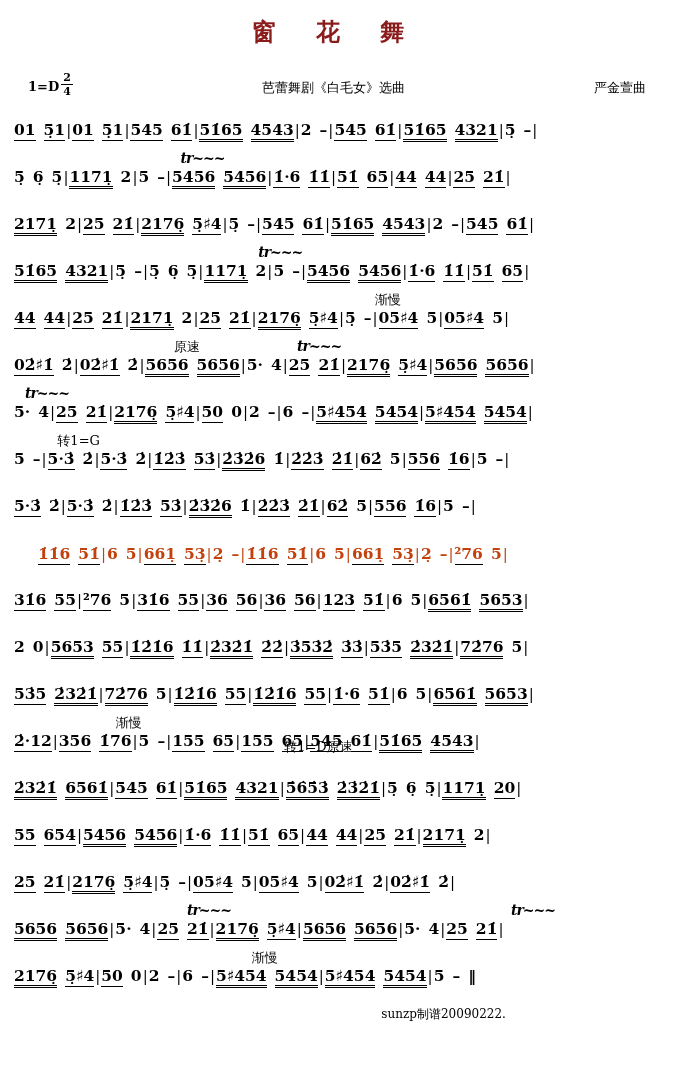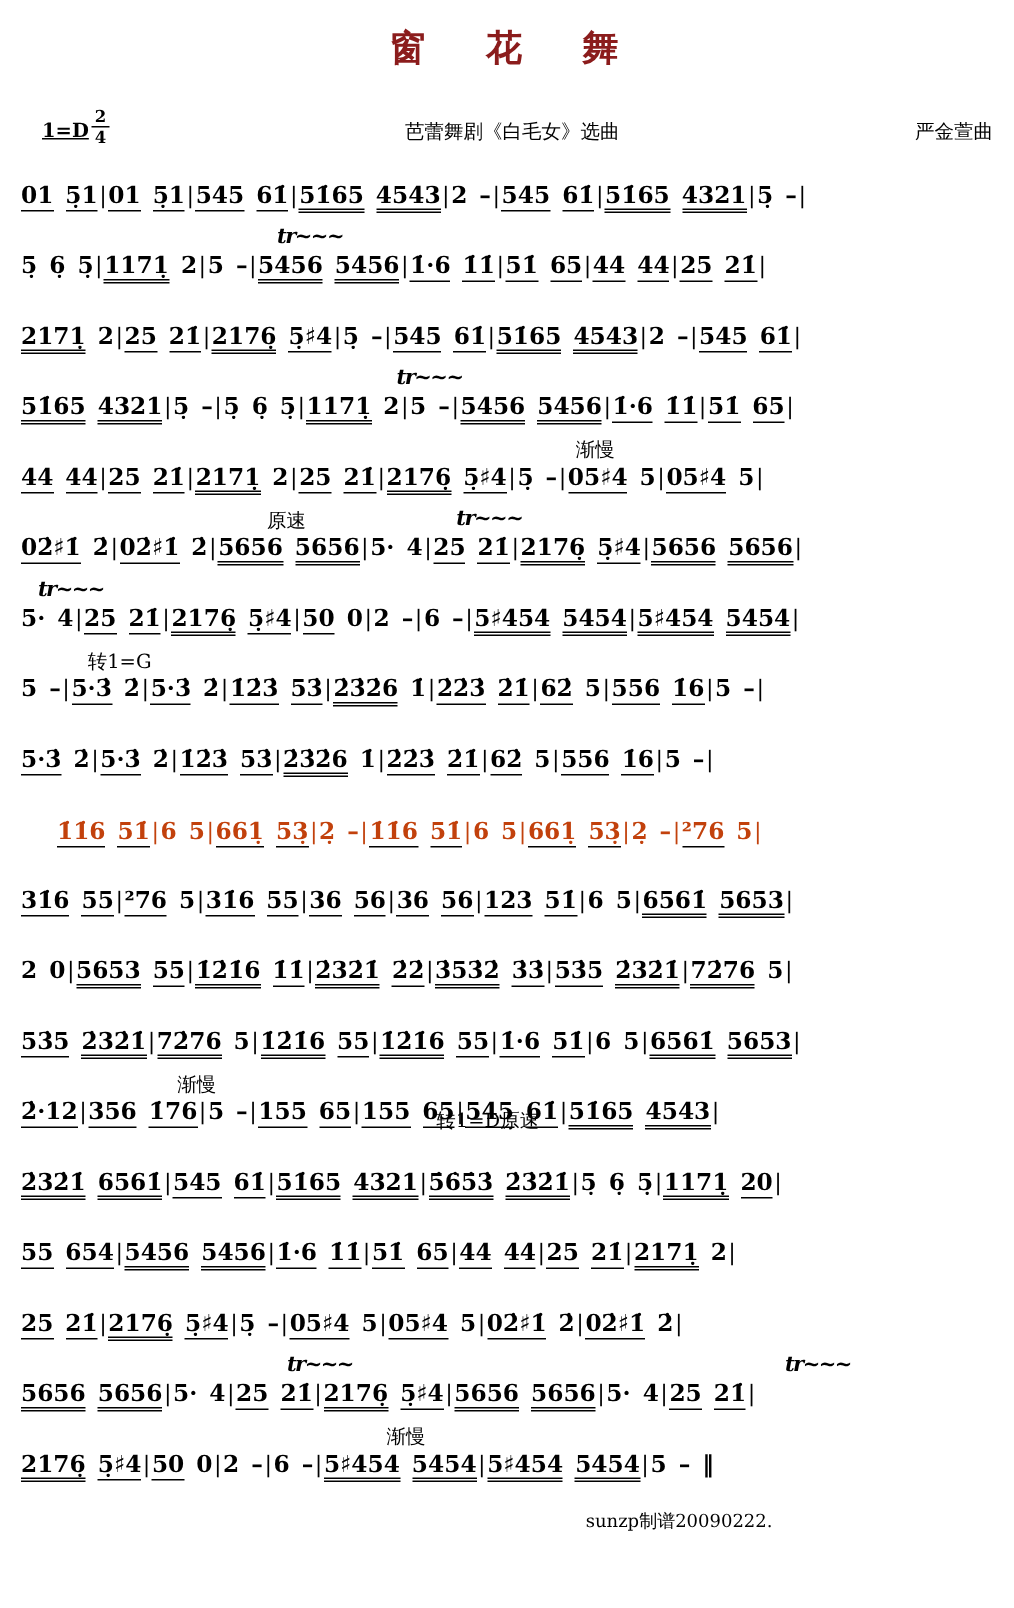--- a/index.html
+++ b/index.html
@@ -1,20 +1,20 @@
 <!DOCTYPE html>
 <html><head>
 <meta charset="utf-8">
 <style>
   html,body{margin:0;padding:0;background:#ffffff;}
   body{width:676px;height:1072px;overflow:hidden;font-family:"DejaVu Serif","Liberation Serif",serif;color:#000;}
-  .page{width:676px;height:1072px;box-sizing:border-box;padding:14px 0 0 12px;position:relative;background:#fff;}
+  .page{width:676px;height:1072px;box-sizing:border-box;padding:14px 16px 0 12px;position:relative;background:#fff;}
   .title{ text-align:center;font-size:24px;font-weight:bold;letter-spacing:16px;margin:2px 0 24px 0;}
   .hdr{display:flex;justify-content:space-between;align-items:flex-end;font-size:13px;padding:0 14px 0 16px;}
-  .key{font-weight:bold;white-space:nowrap;text-decoration:underline;}
+  .key{font-weight:bold;white-space:nowrap;}
   .frac{display:inline-block;vertical-align:-4px;text-align:center;line-height:1;font-size:11px;font-weight:bold;margin-left:2px;}
   .frac .ft{display:block;border-bottom:1px solid #000;padding:0 2px 1px 2px;}
   .frac .fb{display:block;padding-top:1px;}
   .tempo{font-size:12.5px;margin:6px 0 0 16px;}
   .score{margin-top:4px;}
   .line{position:relative;height:47px;display:flex;align-items:flex-end;padding:0 2px 6px 2px;box-sizing:border-box;}
   .annot{position:absolute;top:2px;font-size:13px;white-space:nowrap;}
   .annot.trill{font-style:italic;font-weight:bold;font-size:14px;letter-spacing:-1px;}
   .notes{display:flex;justify-content:flex-start;align-items:baseline;width:100%;font-size:15.5px;font-weight:bold;white-space:nowrap;}
   .measure{display:inline-flex;gap:8px;align-items:baseline;}

